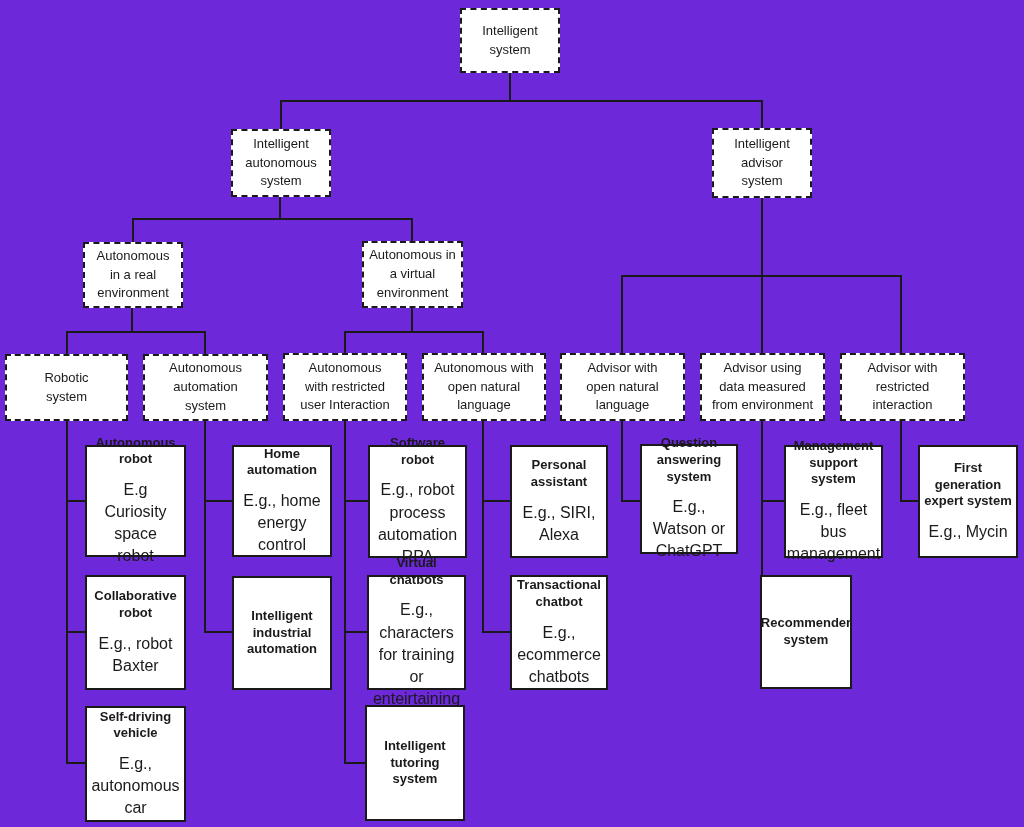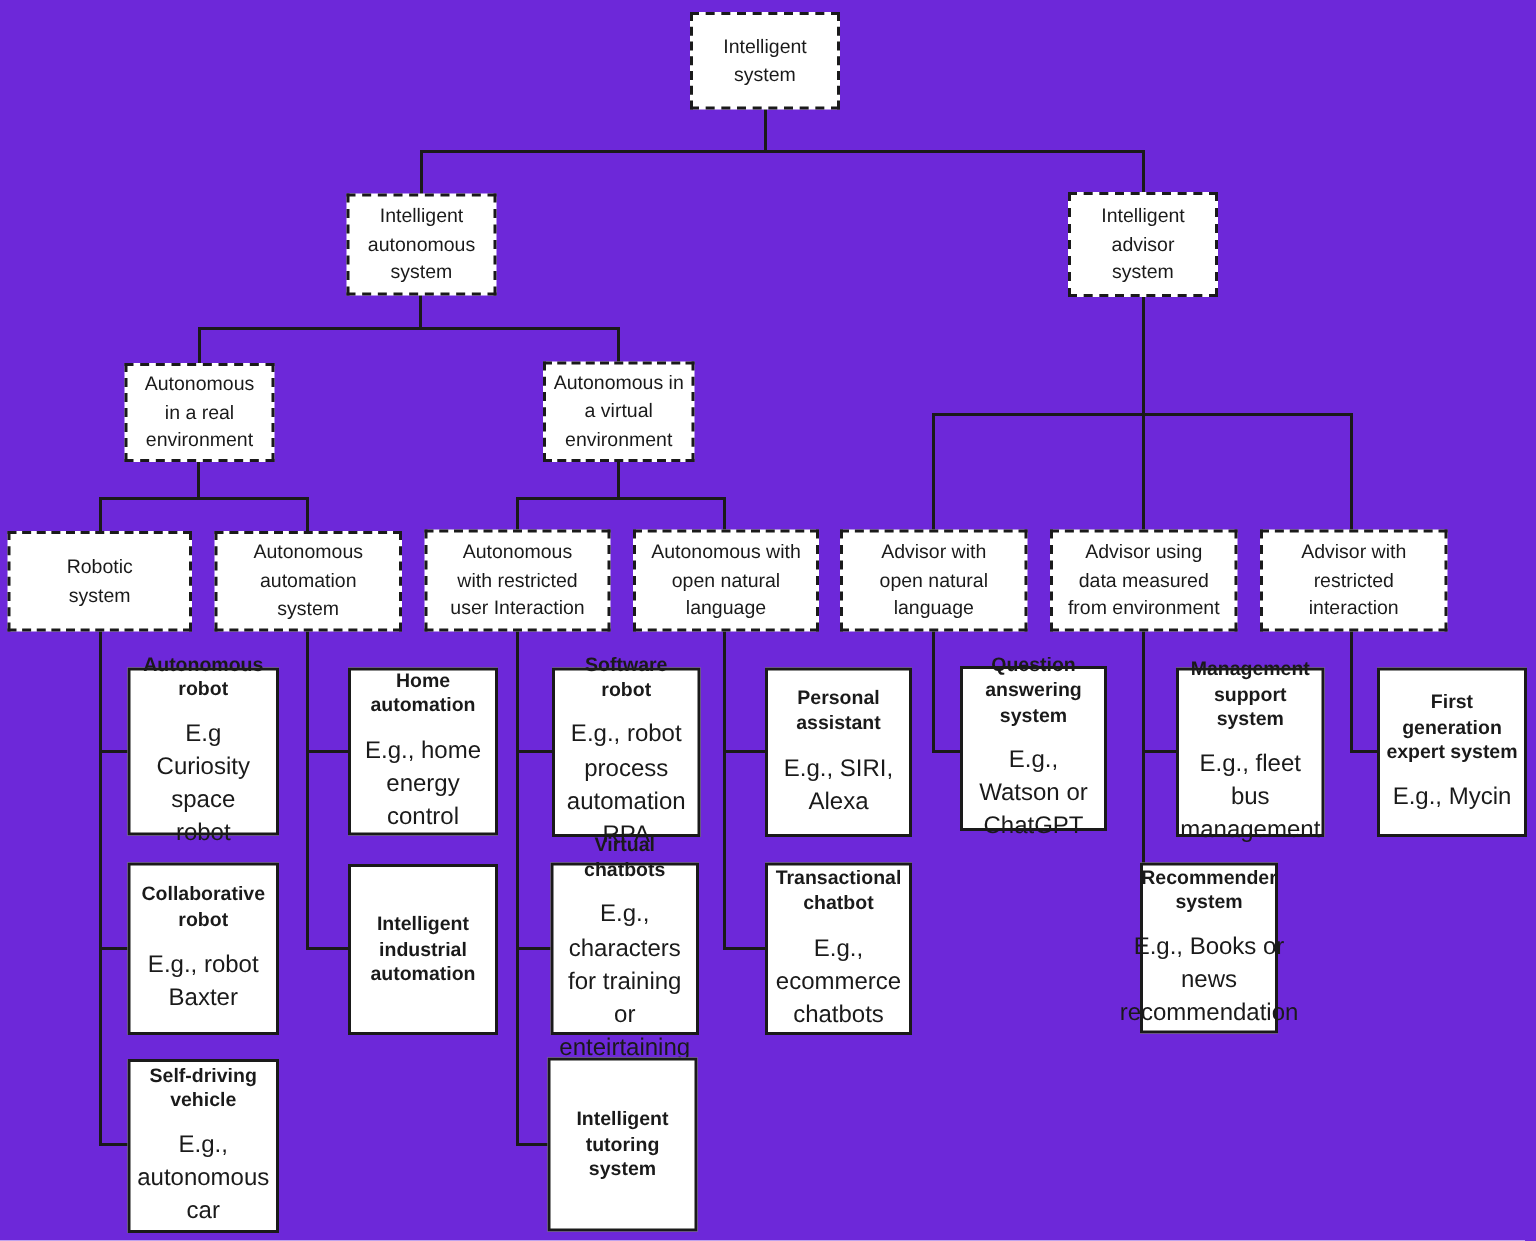--- a/index.html
+++ b/index.html
@@ -228,23 +228,20 @@
   <div class="node leaf" style="left:784px;top:445px;width:99px;height:113px">
     <span class="t">Management
 support
 system</span>
     <span class="e">E.g., fleet bus
 management</span>
   </div>
   <div class="node leaf" style="left:760px;top:575px;width:92px;height:114px">
     <span class="t">Recommender
 system</span>
-    <span class="e">E.g., Books or
-news
-recommendation</span>
   </div>
   <div class="node leaf" style="left:918px;top:445px;width:100px;height:113px">
     <span class="t">First
 generation
 expert system</span>
     <span class="e">E.g., Mycin</span>
   </div>
 
 </div>
 

